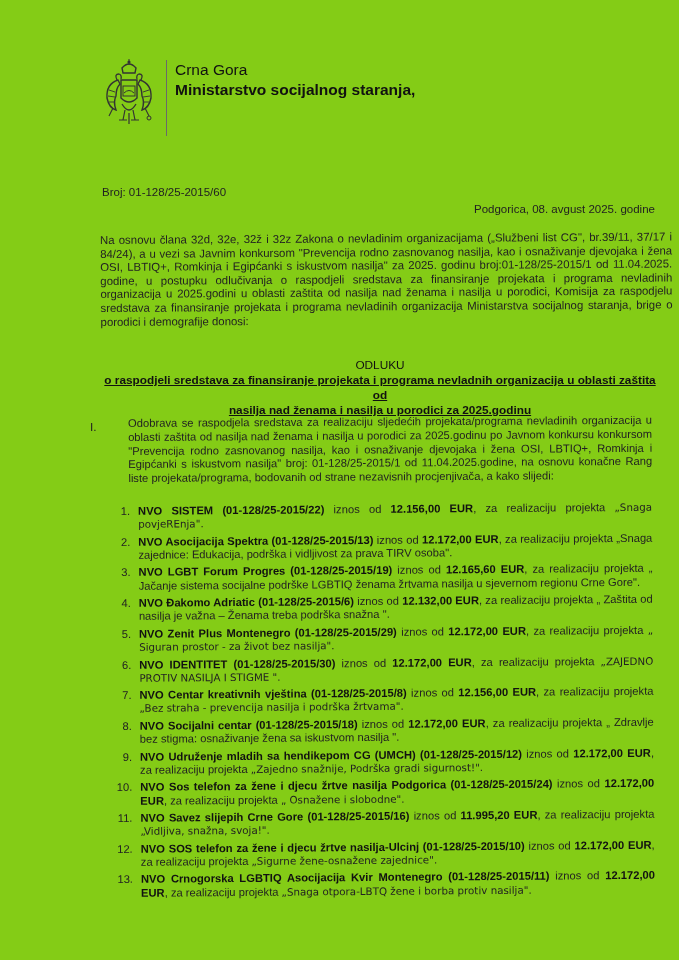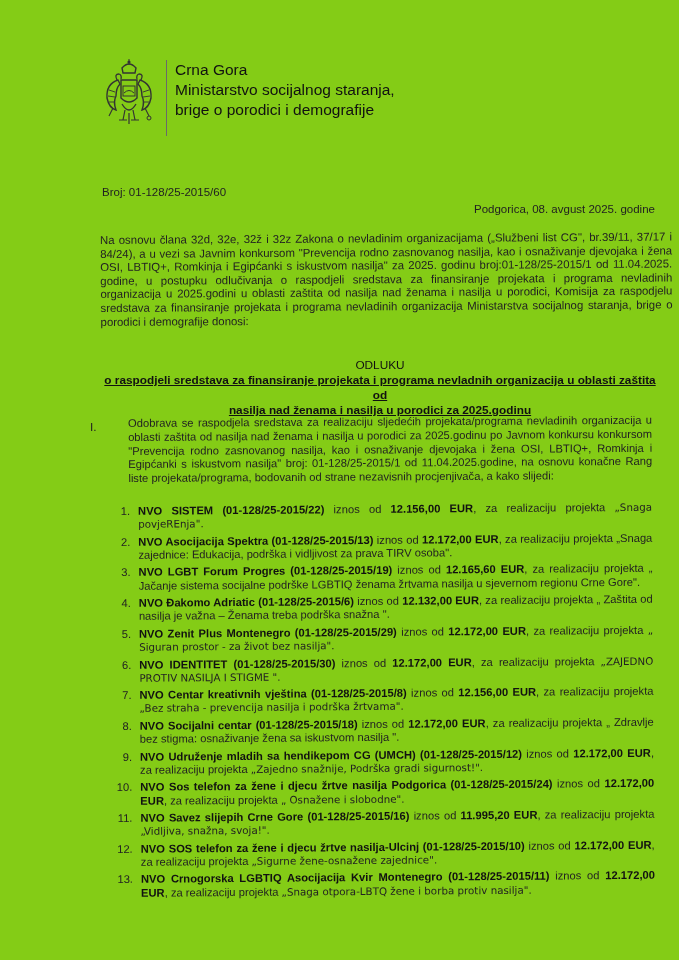--- a/index.html
+++ b/index.html
@@ -8,21 +8,21 @@
     font-family: "Liberation Sans", sans-serif; color: #1a1a1a;
   }
   .page { position: absolute; left: 0; top: 0; width: 679px; height: 960px; background: #84cc16; padding-left: 21px; }
   .edge { position: absolute; right: 0; top: 0; width: 6px; height: 960px; background: #ececec; }
 
   .header { position: absolute; left: 104px; top: 58px; display: flex; align-items: flex-start; }
   .coat { width: 50px; height: 74px; }
   .vbar { width: 1px; height: 76px; background: #6a6a6a; margin-left: 12px; margin-right: 8px; margin-top: 2px; }
   .header-text { font-size: 15.5px; line-height: 20px; color: #111; margin-top: 2px; }
   .header-text div { white-space: nowrap; }
-  .ht-2, .ht-3 { font-weight: normal; }
+  .ht-2, .ht-3 { font-weight: bold; }
 
   .ref { position: absolute; left: 102px; top: 186px; font-size: 11.5px; color: #222; }
   .date { position: absolute; left: 430px; top: 203px; font-size: 11.5px; color: #222; margin-left: 44px; }
 
   .preamble { position: absolute; left: 100px; top: 234px; width: 572px; font-size: 11.4px; line-height: 13.6px; text-align: justify; color: #222; transform: rotate(-0.35deg); transform-origin: left top; }
 
   .title { position: absolute; left: 100px; top: 358px; width: 560px; text-align: center; font-size: 11.8px; line-height: 15px; color: #111; }
   .title .t1 { font-weight: normal; text-align: center; }
   .title .t2, .title .t3 { font-weight: bold; text-decoration: underline; }
 
@@ -65,21 +65,20 @@
       <path d="M21 52 L19 62 M29 52 L31 62 M25 55 L25 66" stroke="#333" stroke-width="1.2"></path>
       <path d="M15 62 L23 62 M27 62 L35 62" stroke="#333" stroke-width="1.2"></path>
 
       <path d="M9 50 L5 58 M41 50 L45 58" stroke="#333" stroke-width="1.1"></path>
       <circle cx="45" cy="60" r="2" fill="none" stroke="#333" stroke-width="1"></circle>
     </svg>
     <div class="vbar"></div>
     <div class="header-text">
       <div class="ht-1">Crna Gora</div>
       <div class="ht-2">Ministarstvo socijalnog staranja,</div>
-      <div class="ht-3">brige o porodici i demografije</div>
     </div>
   </div>
 
   <div class="ref">Broj: 01-128/25-2015/60</div>
   <div class="date">Podgorica, 08. avgust 2025. godine</div>
 
   <div class="preamble">Na osnovu člana 32d, 32e, 32ž i 32z Zakona o nevladinim organizacijama („Službeni list CG", br.39/11, 37/17 i 84/24), a u vezi sa Javnim konkursom "Prevencija rodno zasnovanog nasilja, kao i osnaživanje djevojaka i žena OSI, LBTIQ+, Romkinja i Egipćanki s iskustvom nasilja" za 2025. godinu broj:01-128/25-2015/1 od 11.04.2025. godine, u postupku odlučivanja o raspodjeli sredstava za finansiranje projekata i programa nevladinih organizacija u 2025.godini u oblasti zaštita od nasilja nad ženama i nasilja u porodici, Komisija za raspodjelu sredstava za finansiranje projekata i programa nevladinih organizacija Ministarstva socijalnog staranja, brige o porodici i demografije donosi:</div>
 
   <div class="title">
     <div class="t1">ODLUKU</div>

